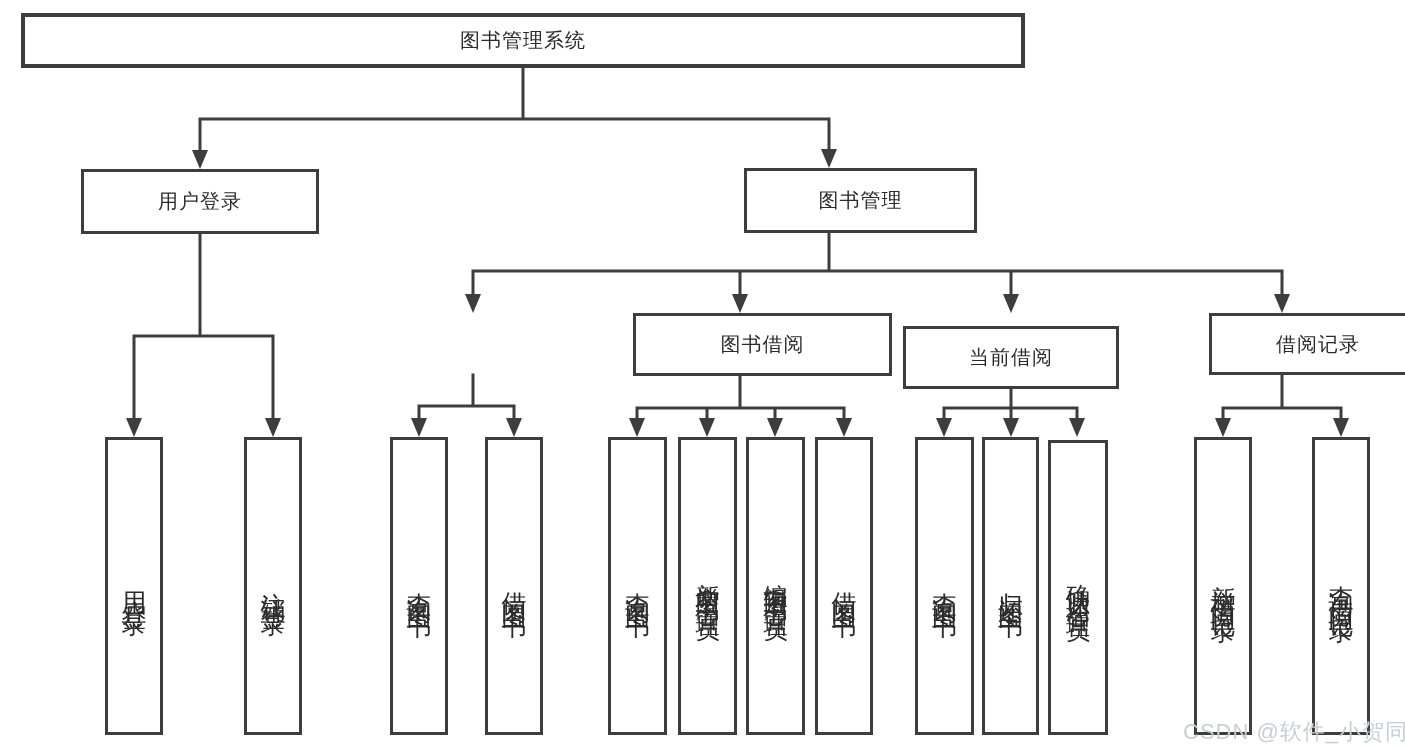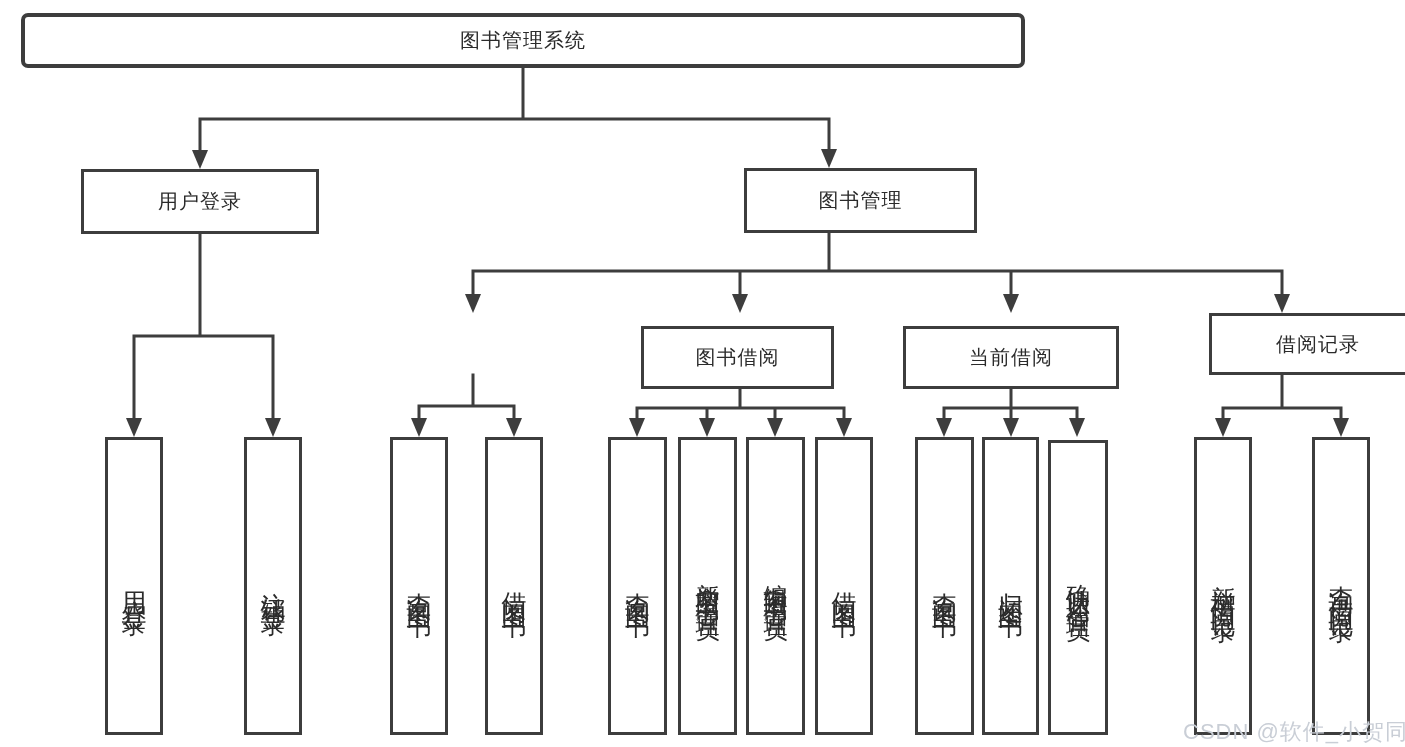--- a/index.html
+++ b/index.html
@@ -17,21 +17,21 @@
   .stage svg{position:absolute;left:0;top:0;}
   .stage svg .cline{fill:none;stroke:var(--line);stroke-width:3;stroke-linecap:square;}
   .stage svg .ahead{fill:var(--line);stroke:none;}
   .hnode{
     position:absolute;box-sizing:border-box;background:#fff;
     border:3px solid var(--line);
     display:flex;align-items:center;justify-content:center;
     font-size:20px;letter-spacing:1px;color:var(--text);
     z-index:2;
   }
-  .hnode.root{border-width:4px;border-radius:7px;}
+  .hnode.root{border-width:4px;}
   .vnode{
     position:absolute;box-sizing:border-box;background:#fff;
     border:3px solid var(--line);
     display:flex;align-items:center;justify-content:center;
     z-index:2;
   }
   .vnode span{
     writing-mode:vertical-rl;text-orientation:mixed;
     font-size:25px;letter-spacing:7px;line-height:1;color:var(--text);
     white-space:nowrap;
@@ -92,21 +92,21 @@
     <polygon class="ahead" points="1069,418 1085,418 1077,437"></polygon>
     <polygon class="ahead" points="1215,418 1231,418 1223,437"></polygon>
     <polygon class="ahead" points="1333,418 1349,418 1341,437"></polygon>
   </svg>
 
   <div class="hnode root" style="left:21px;top:13px;width:1004px;height:55px;">图书管理系统</div>
 
   <div class="hnode" style="left:81px;top:169px;width:238px;height:65px;">用户登录</div>
   <div class="hnode" style="left:712px;top:168px;width:233px;height:65px;margin-left:32px;">图书管理</div>
 
-  <div class="hnode" style="left:633px;top:326px;width:193px;height:63px;margin-left:8px;">图书借阅</div>
+  <div class="hnode" style="left:633px;top:313px;width:259px;height:63px;">图书借阅</div>
   <div class="hnode" style="left:903px;top:326px;width:216px;height:63px;">当前借阅</div>
   <div class="hnode" style="left:1173px;top:313px;width:218px;height:62px;margin-left:36px;">借阅记录</div>
 
   <div class="vnode" style="left:105px;top:437px;width:58px;height:298px;">
     <span>用户登录</span>
     </div>
   <div class="vnode" style="left:244px;top:437px;width:58px;height:298px;">
     <span>注销登录</span>
     </div>
 

